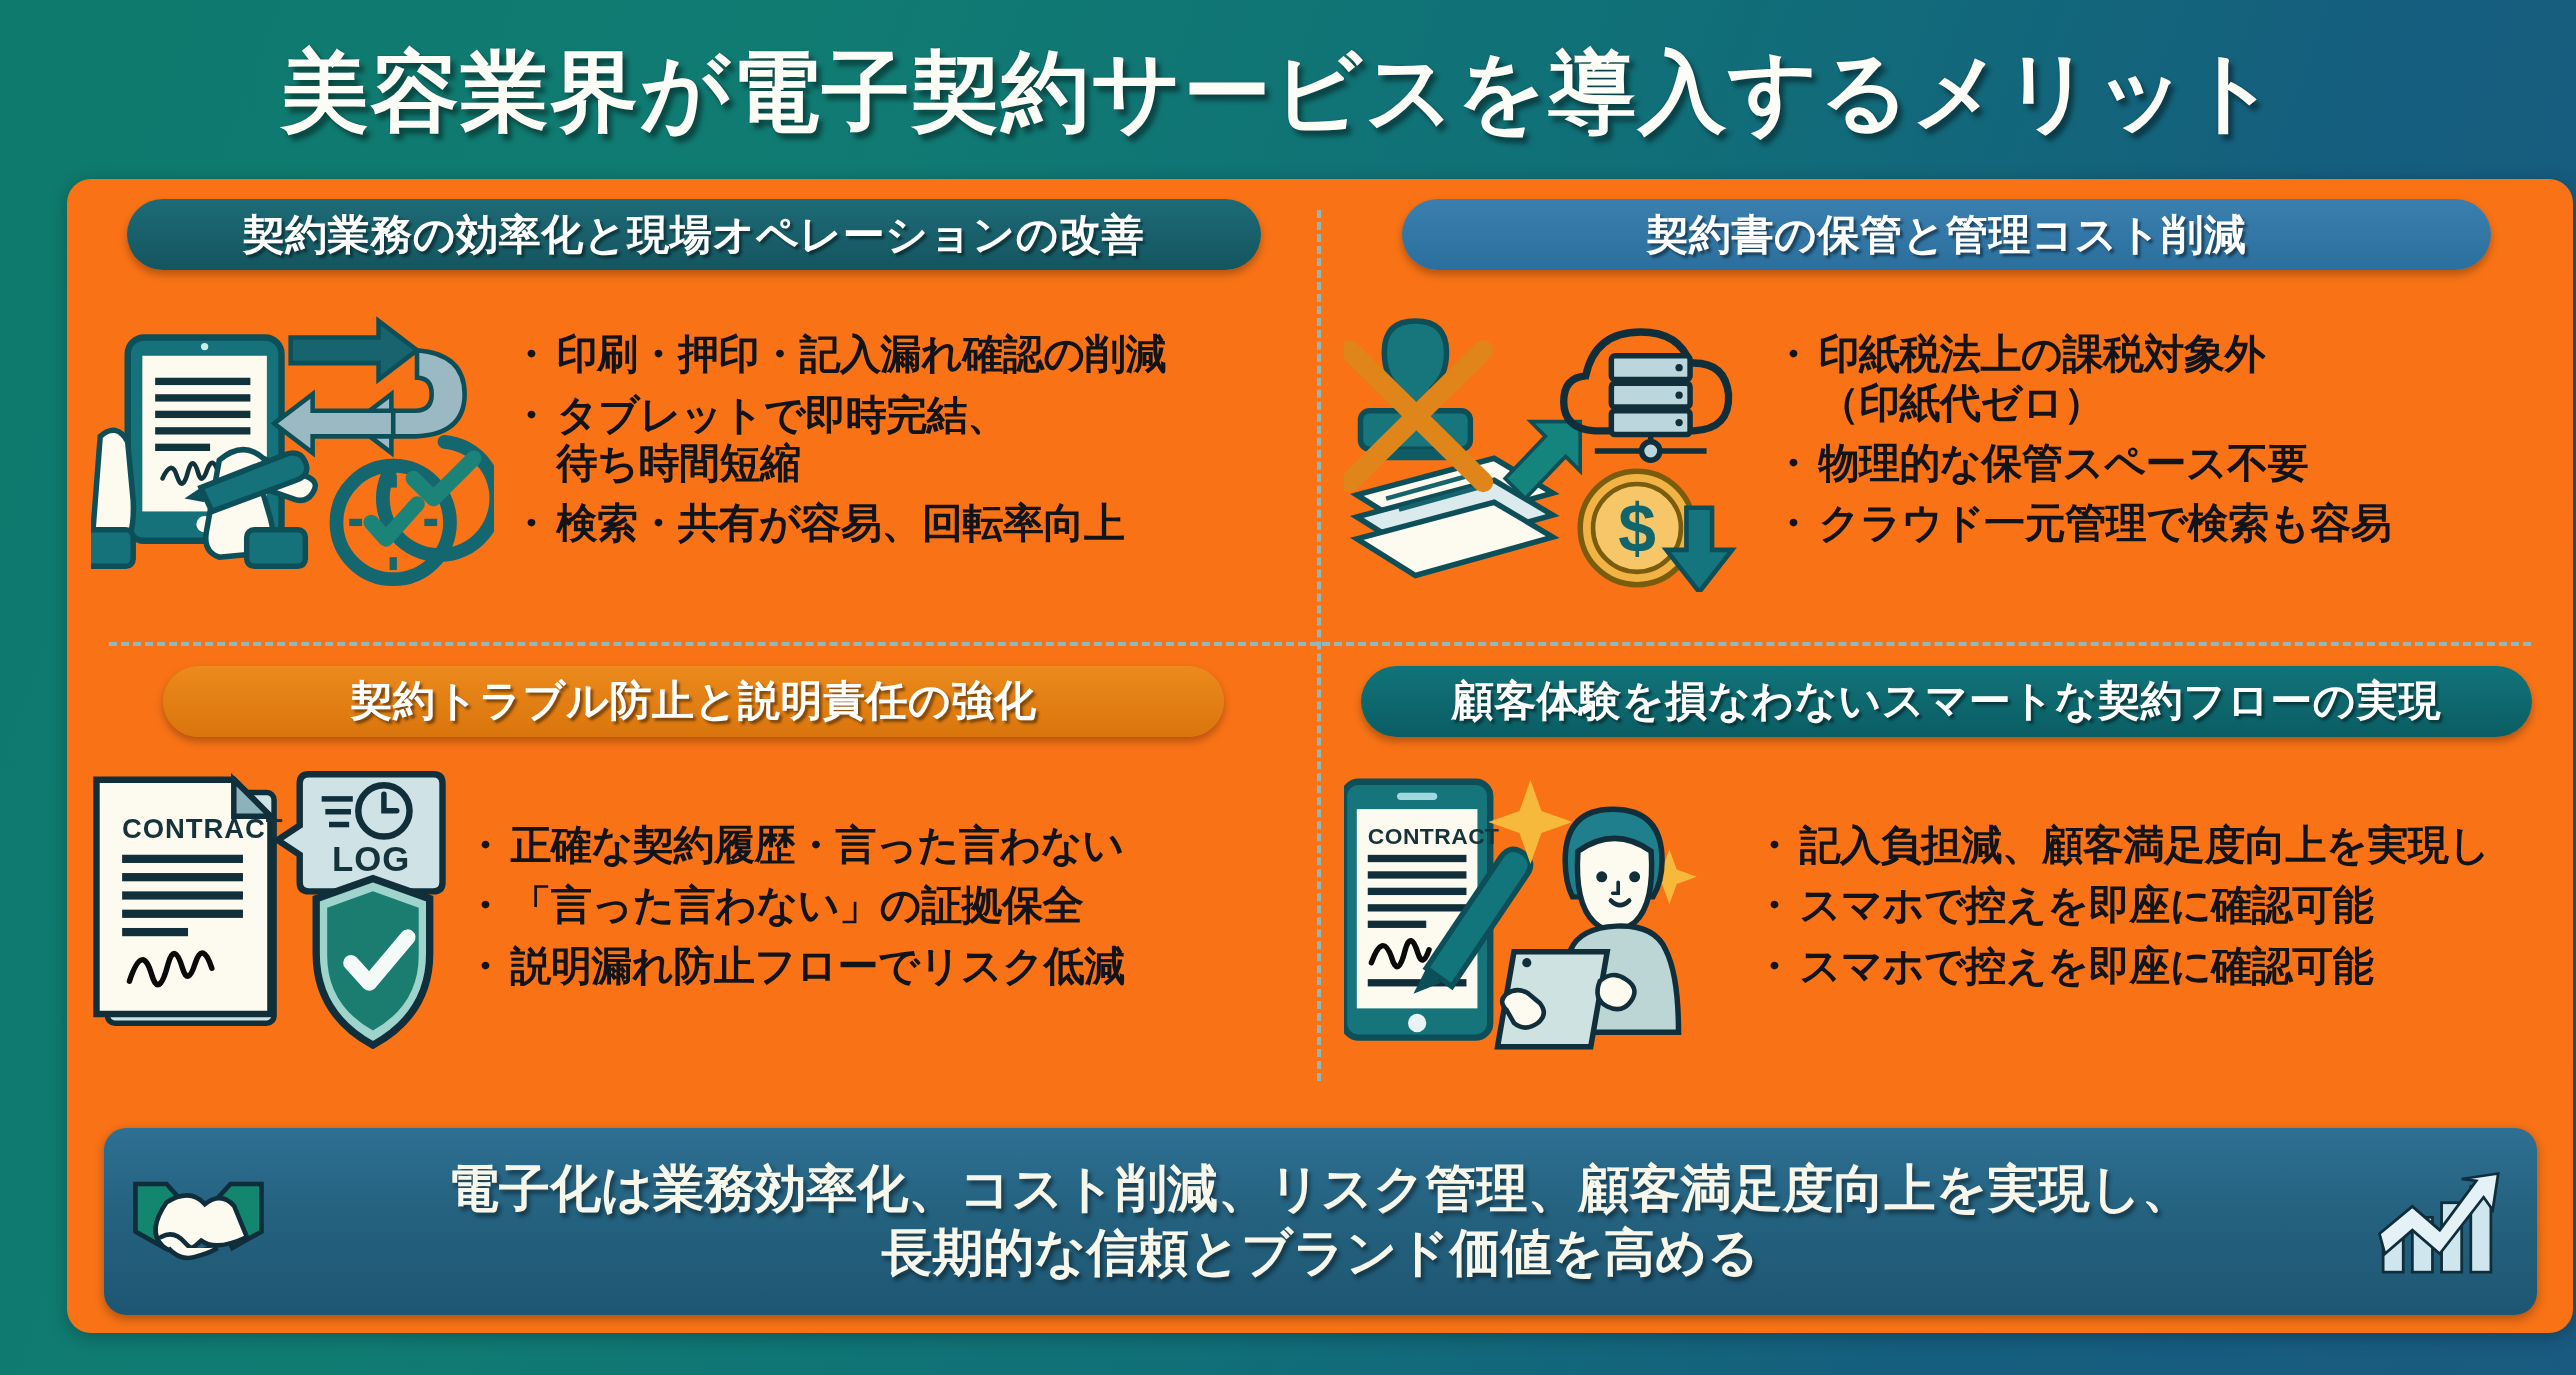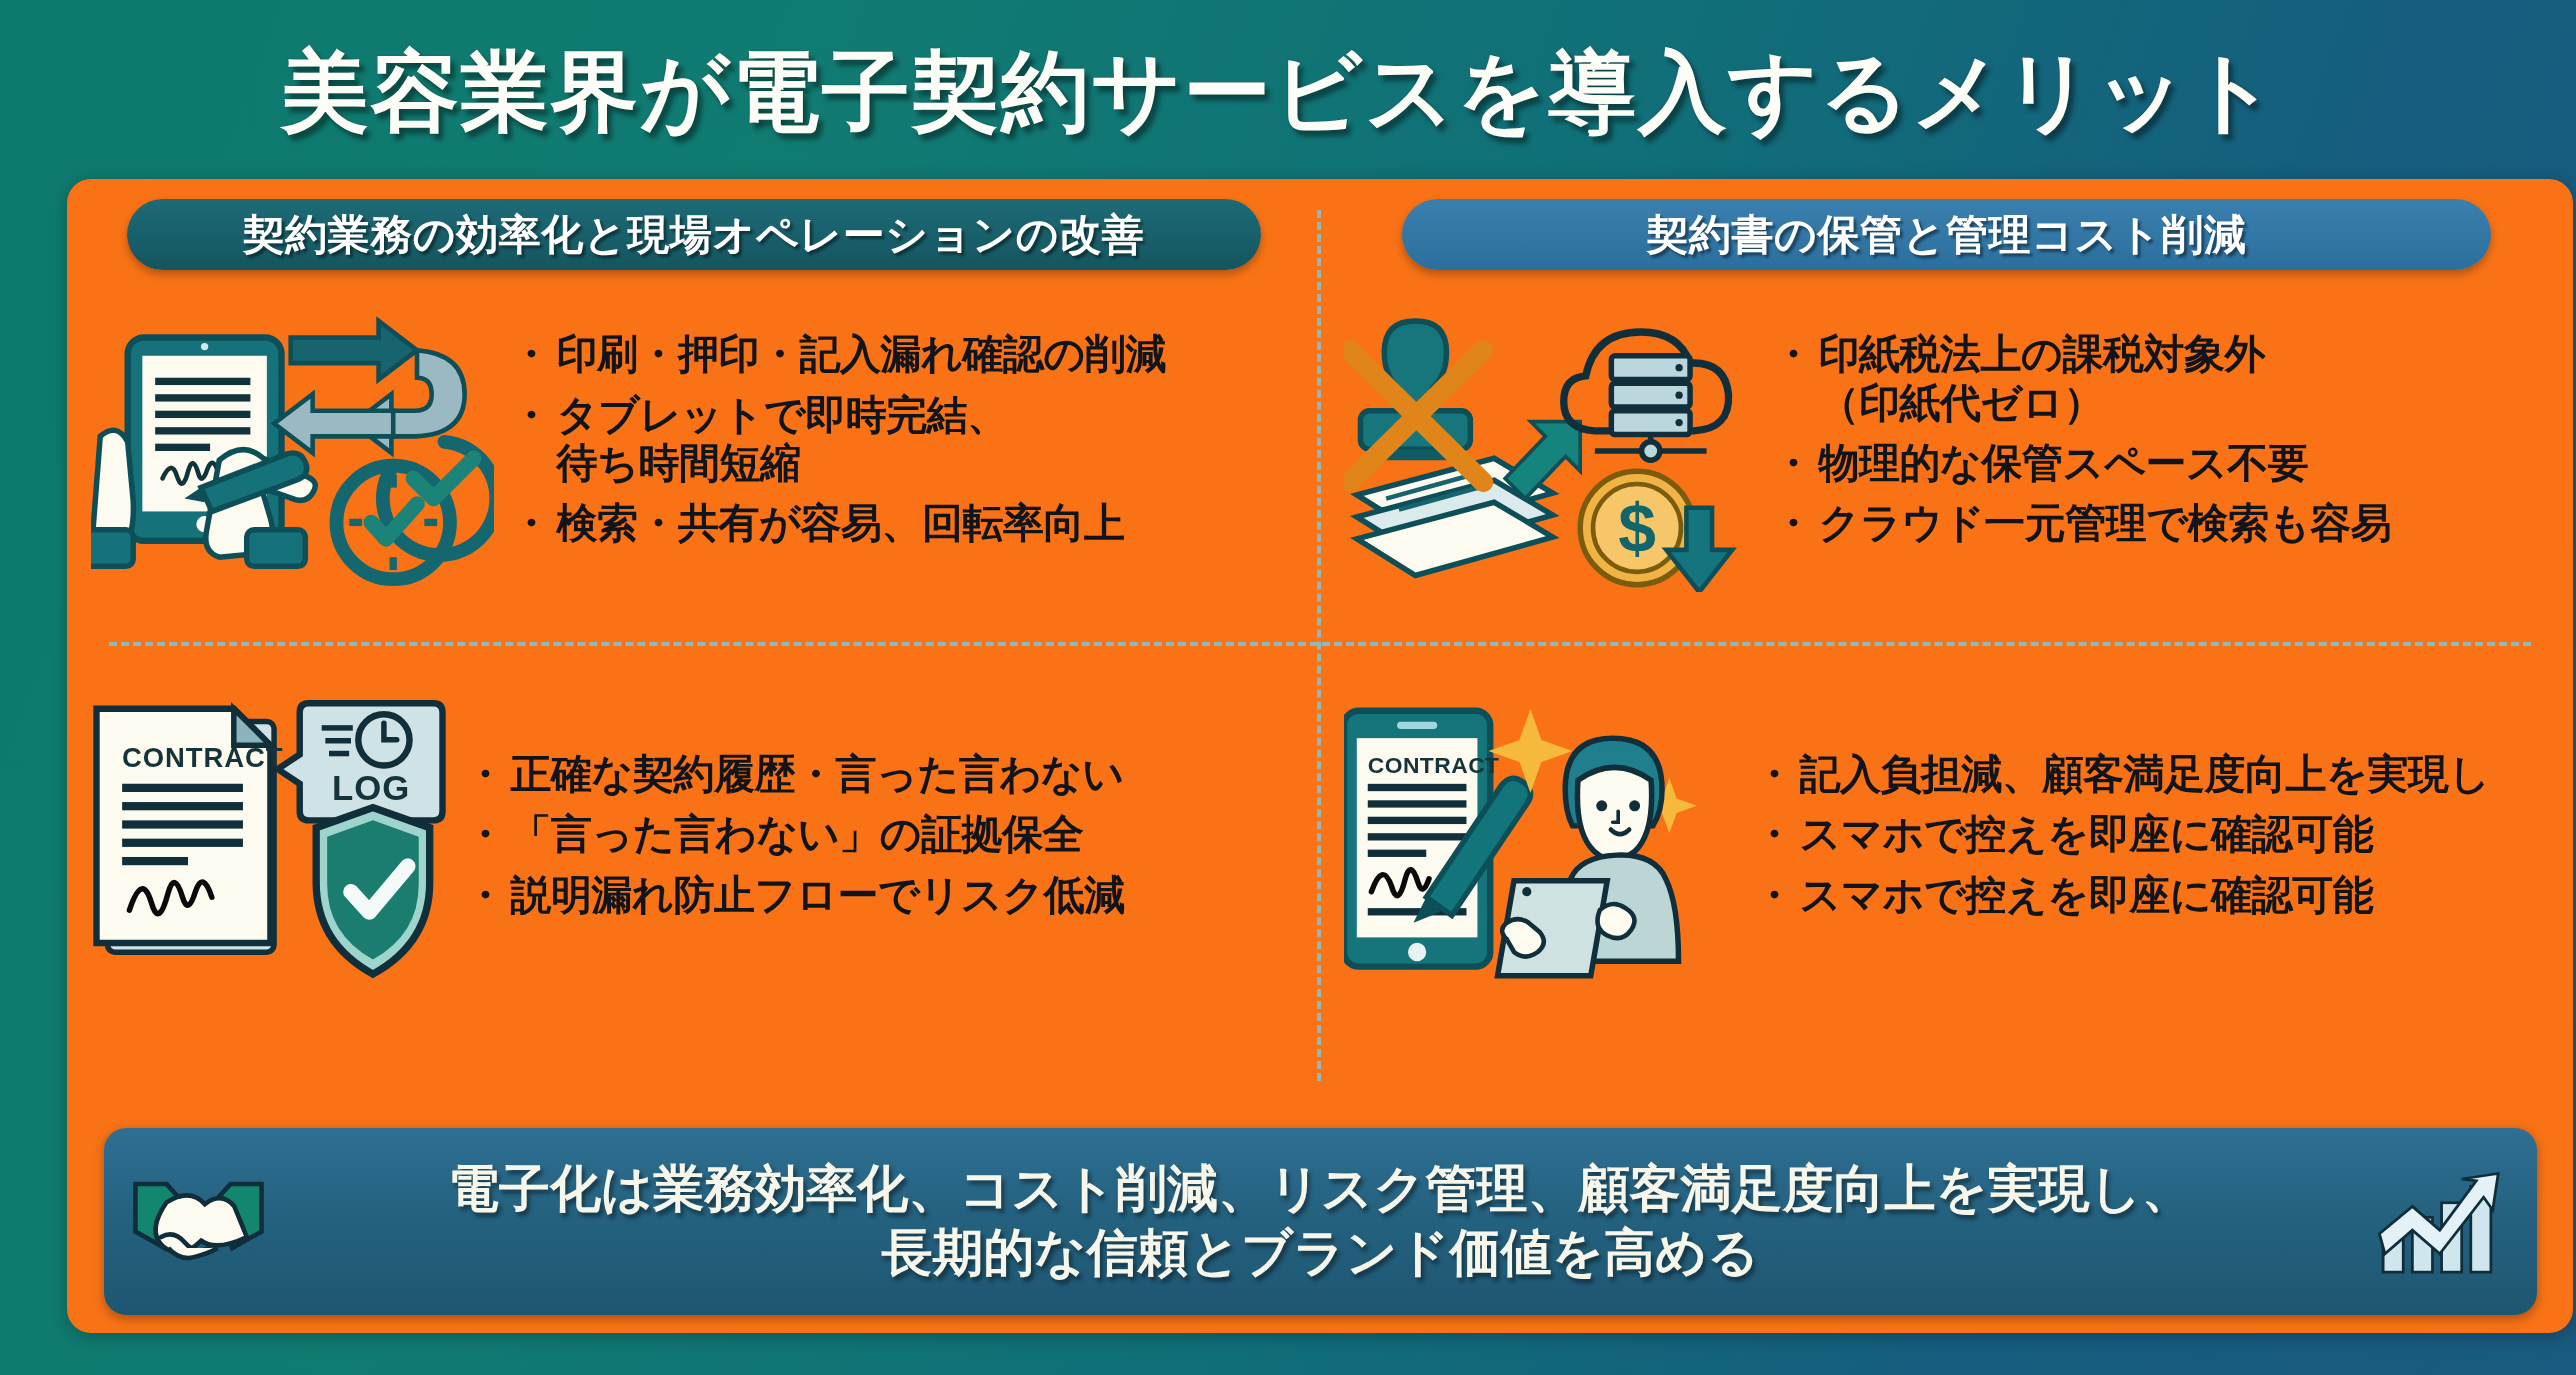--- a/index.html
+++ b/index.html
@@ -252,20 +252,23 @@
           </div>
           <div class="bullet">
             <span class="dot">・</span>
             <span class="btext">クラウド一元管理で検索も容易</span>
           </div>
         </div>
       </div>
     </div>
 
     <div class="quad q3">
+      <div class="pill orange">
+        <span class="pill-label">契約トラブル防止と説明責任の強化</span>
+      </div>
       <div class="qbody">
         <div class="qicon">
           <svg width="357" height="293" viewBox="0 0 390 320">
 
             <rect x="18" y="30" width="182" height="252" rx="8" fill="#cfe2e6" stroke="#102f3a" stroke-width="6"></rect>
 
             <path d="M6 16 h150 l40 40 v216 h-190 z" fill="#fdfbef" stroke="#102f3a" stroke-width="7"></path>
             <path d="M156 16 v40 h40 z" fill="#8cb2bb" stroke="#102f3a" stroke-width="6"></path>
             <text x="34" y="80" font-size="30" font-weight="700" fill="#15333b" font-family="Liberation Sans, sans-serif" letter-spacing="1">CONTRACT</text>
             <rect x="34" y="98" width="132" height="9" fill="#102f3a"></rect>
@@ -299,20 +302,23 @@
           </div>
           <div class="bullet">
             <span class="dot">・</span>
             <span class="btext">説明漏れ防止フローでリスク低減</span>
           </div>
         </div>
       </div>
     </div>
 
     <div class="quad q4">
+      <div class="pill teal">
+        <span class="pill-label">顧客体験を損なわないスマートな契約フローの実現</span>
+      </div>
       <div class="qbody">
         <div class="qicon">
           <svg width="393" height="293" viewBox="0 0 430 320">
 
             <rect x="0" y="18" width="160" height="280" rx="16" fill="#15757b" stroke="#0d4f58" stroke-width="7"></rect>
             <rect x="14" y="48" width="132" height="218" fill="#fdfbef"></rect>
             <rect x="58" y="30" width="44" height="8" rx="4" fill="#9fd9de"></rect>
             <circle cx="80" cy="282" r="10" fill="#e8f4f4"></circle>
             <text x="26" y="86" font-size="25" font-weight="700" fill="#15333b" font-family="Liberation Sans, sans-serif" letter-spacing="0.5">CONTRACT</text>
             <rect x="26" y="98" width="108" height="8" fill="#102f3a"></rect>

